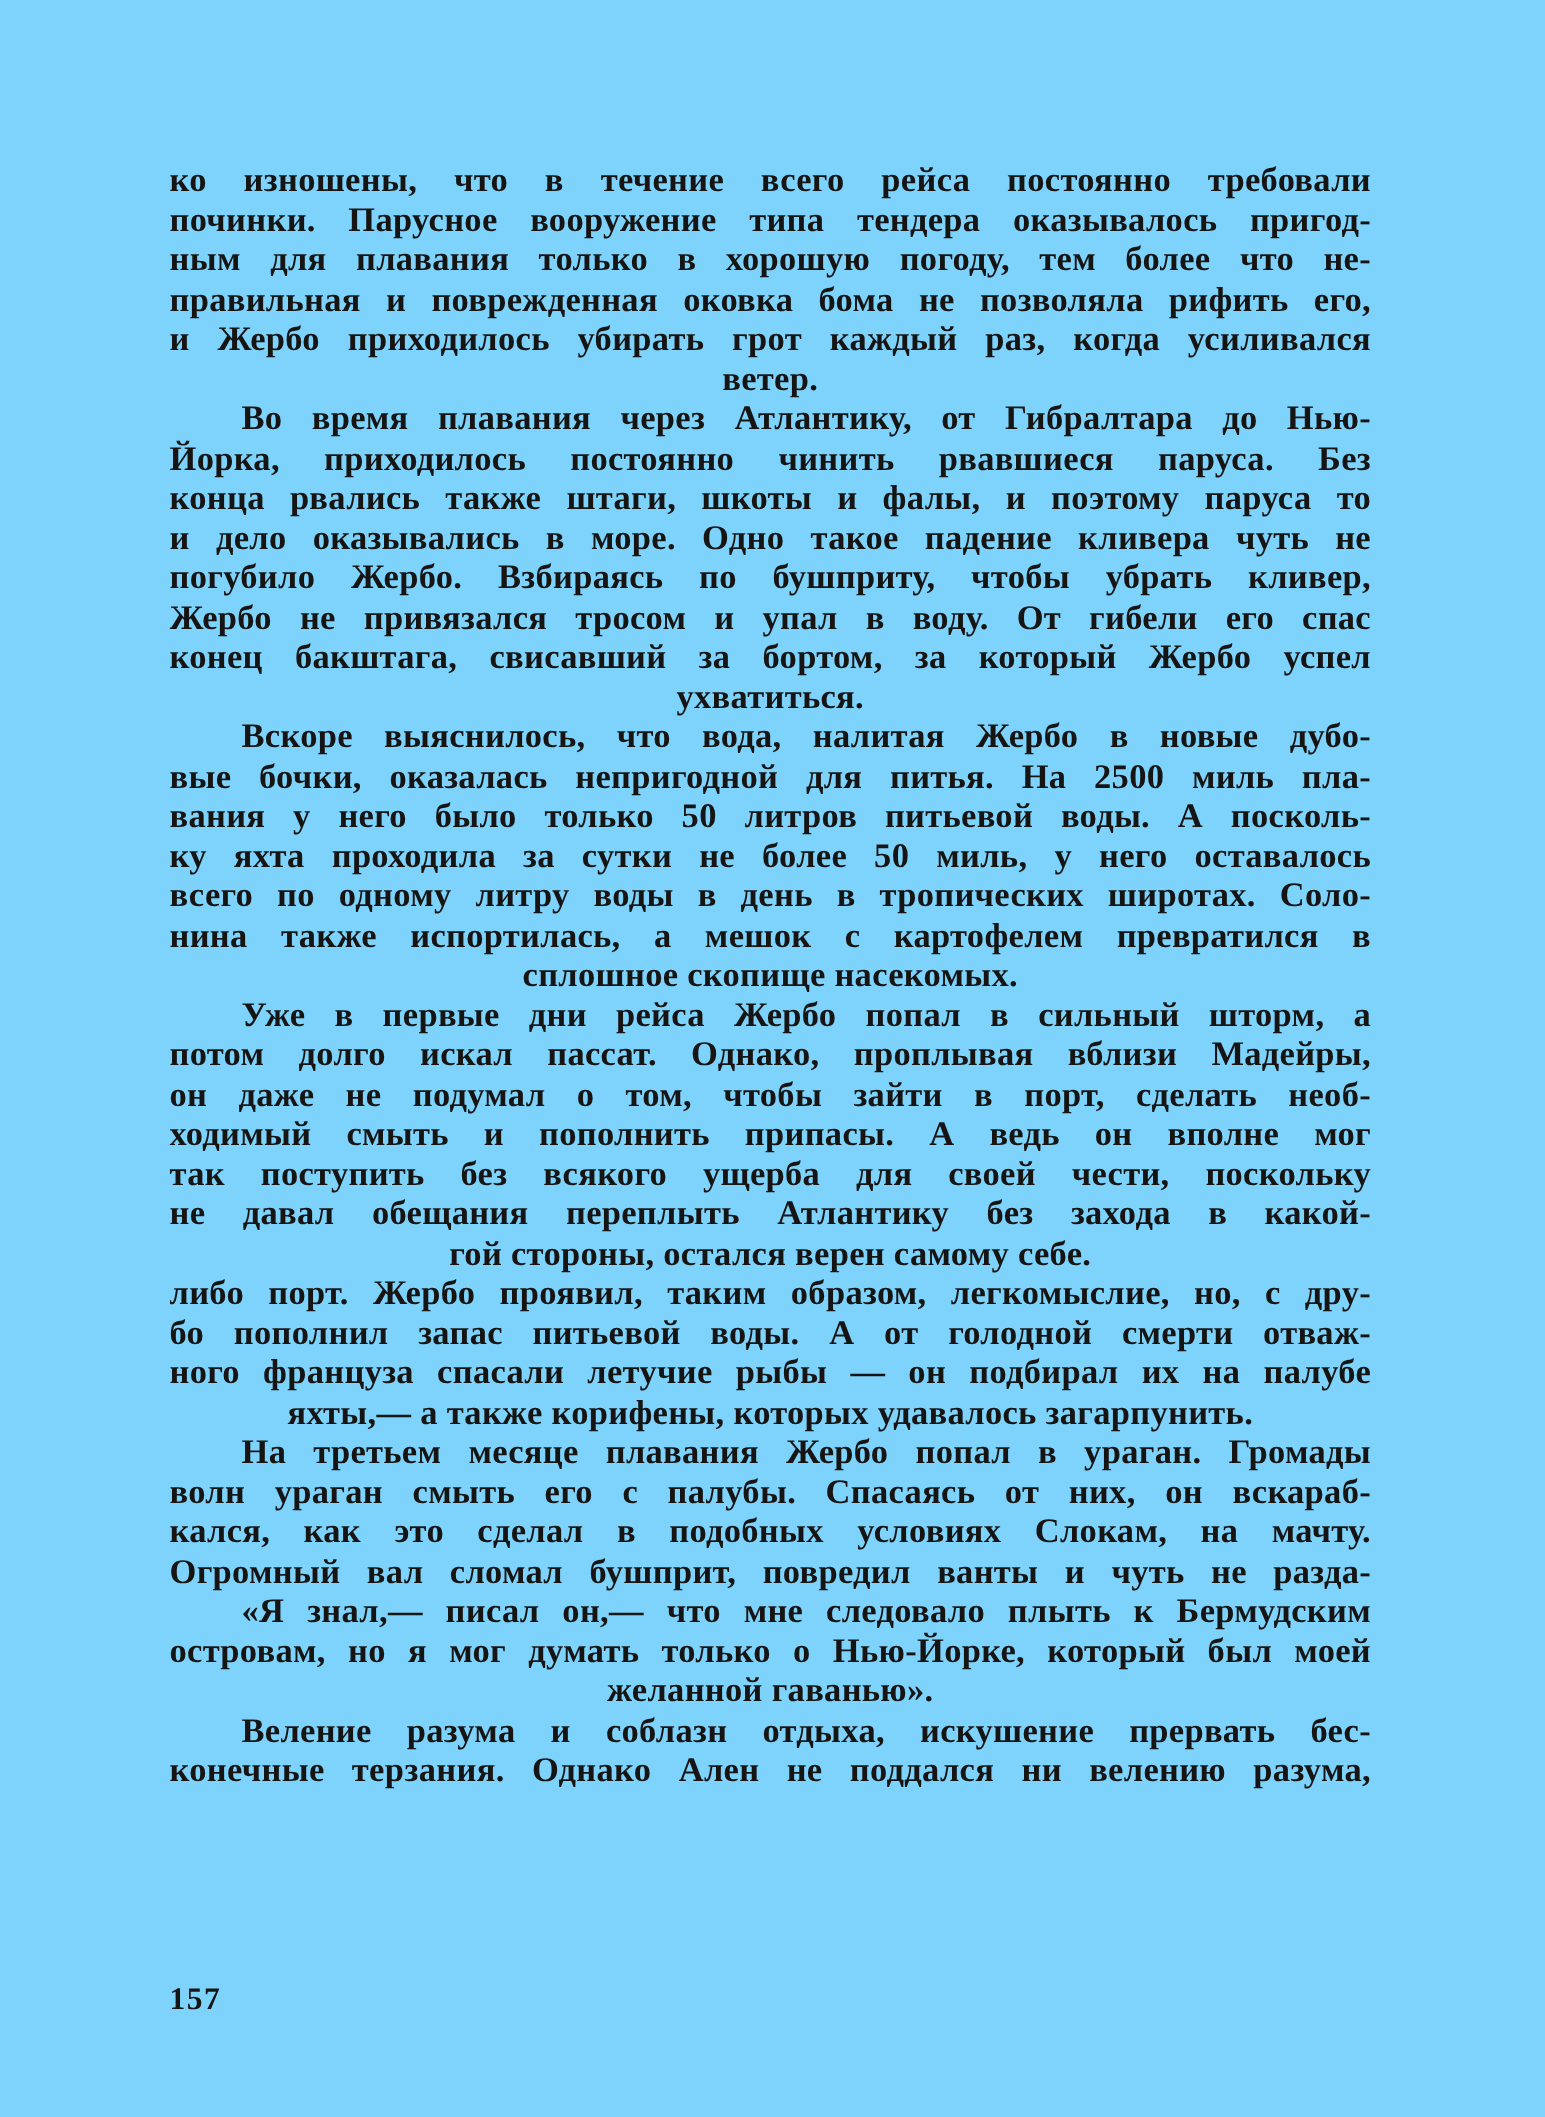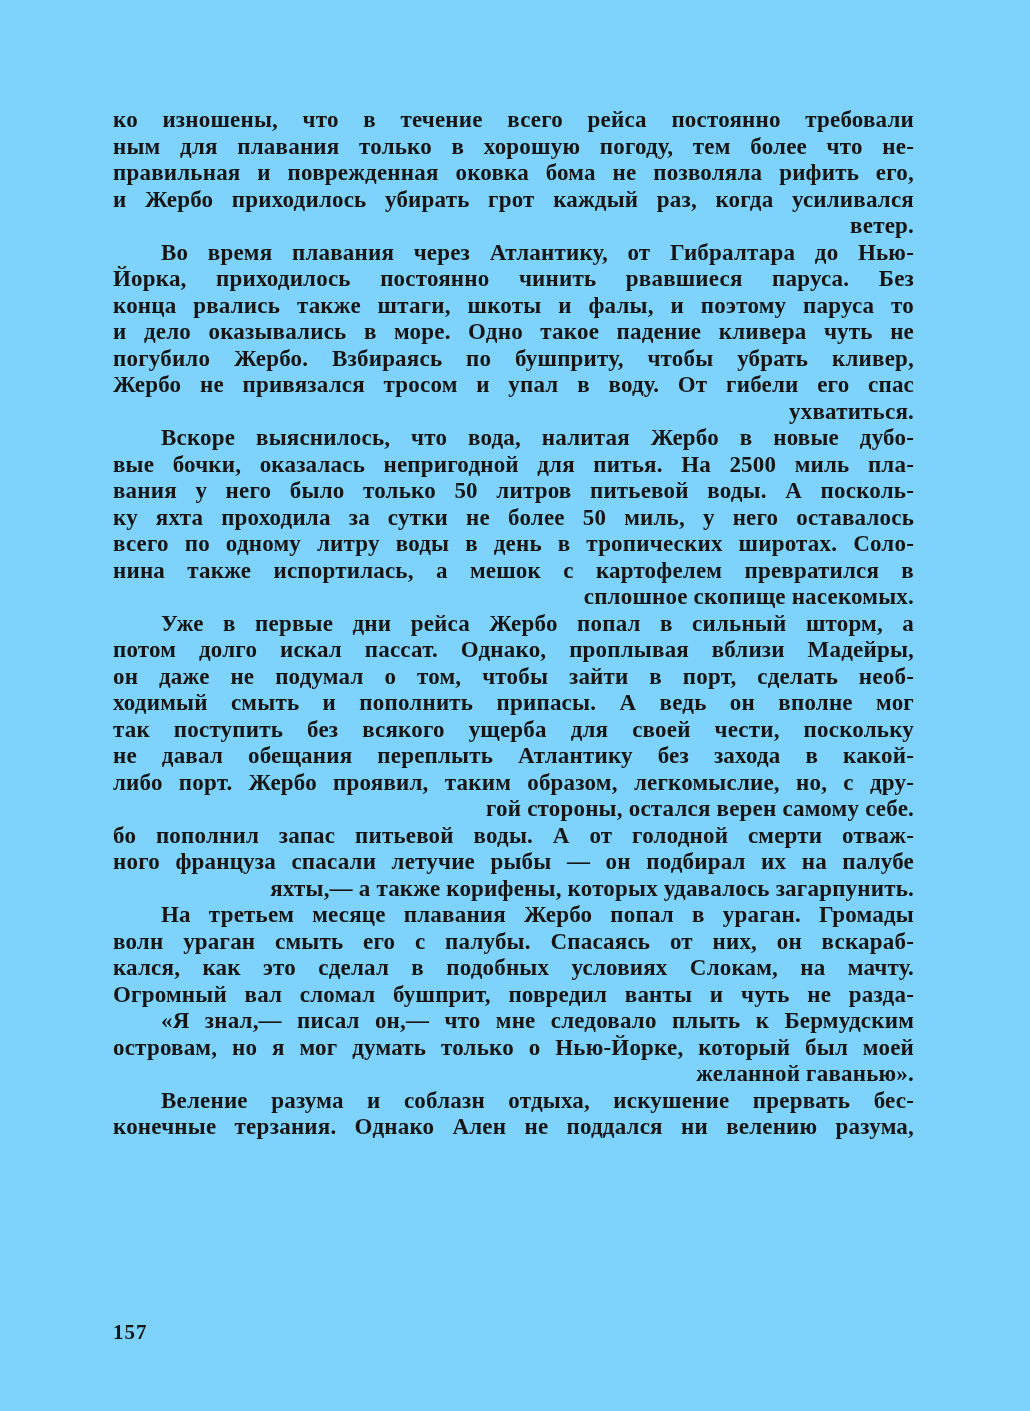--- a/index.html
+++ b/index.html
@@ -21,21 +21,21 @@
     position: absolute;
     left: 113px;
     top: 107px;
     width: 801px;
     font-size: 23px;
     font-weight: bold;
     line-height: 26.5px;
     letter-spacing: 0.2px;
   }
   .line {
-    text-align: right;
+    text-align: center;
     white-space: normal;
     overflow: hidden;
     max-height: 26.5px;
   }
   .line.justify {
     text-align: justify;
     text-align-last: justify;
   }
   .line.indent {
     text-indent: 48px;
@@ -50,46 +50,48 @@
     font-weight: bold;
     letter-spacing: 1px;
   }
 </style>
 </head>
 <body>
 
 <div class="page">
   <main class="text-block" id="text-block">
       <div class="line justify">ко изношены, что в течение всего рейса постоянно требовали</div>
+      <div class="line justify">починки. Парусное вооружение типа тендера оказывалось пригод-</div>
       <div class="line justify">ным для плавания только в хорошую погоду, тем более что не-</div>
       <div class="line justify">правильная и поврежденная оковка бома не позволяла рифить его,</div>
       <div class="line justify">и Жербо приходилось убирать грот каждый раз, когда усиливался</div>
       <div class="line">ветер.</div>
       <div class="line justify indent">Во время плавания через Атлантику, от Гибралтара до Нью-</div>
       <div class="line justify">Йорка, приходилось постоянно чинить рвавшиеся паруса. Без</div>
       <div class="line justify">конца рвались также штаги, шкоты и фалы, и поэтому паруса то</div>
       <div class="line justify">и дело оказывались в море. Одно такое падение кливера чуть не</div>
       <div class="line justify">погубило Жербо. Взбираясь по бушприту, чтобы убрать кливер,</div>
       <div class="line justify">Жербо не привязался тросом и упал в воду. От гибели его спас</div>
+      <div class="line justify">конец бакштага, свисавший за бортом, за который Жербо успел</div>
       <div class="line">ухватиться.</div>
       <div class="line justify indent">Вскоре выяснилось, что вода, налитая Жербо в новые дубо-</div>
       <div class="line justify">вые бочки, оказалась непригодной для питья. На 2500 миль пла-</div>
       <div class="line justify">вания у него было только 50 литров питьевой воды. А посколь-</div>
       <div class="line justify">ку яхта проходила за сутки не более 50 миль, у него оставалось</div>
       <div class="line justify">всего по одному литру воды в день в тропических широтах. Соло-</div>
       <div class="line justify">нина также испортилась, а мешок с картофелем превратился в</div>
       <div class="line">сплошное скопище насекомых.</div>
       <div class="line justify indent">Уже в первые дни рейса Жербо попал в сильный шторм, а</div>
       <div class="line justify">потом долго искал пассат. Однако, проплывая вблизи Мадейры,</div>
       <div class="line justify">он даже не подумал о том, чтобы зайти в порт, сделать необ-</div>
       <div class="line justify">ходимый смыть и пополнить припасы. А ведь он вполне мог</div>
       <div class="line justify">так поступить без всякого ущерба для своей чести, поскольку</div>
       <div class="line justify">не давал обещания переплыть Атлантику без захода в какой-</div>
+      <div class="line">гой стороны, остался верен самому себе.</div>
       <div class="line justify">либо порт. Жербо проявил, таким образом, легкомыслие, но, с дру-</div>
-      <div class="line">гой стороны, остался верен самому себе.</div>
       <div class="line justify">бо пополнил запас питьевой воды. А от голодной смерти отваж-</div>
       <div class="line justify">ного француза спасали летучие рыбы — он подбирал их на палубе</div>
       <div class="line">яхты,— а также корифены, которых удавалось загарпунить.</div>
       <div class="line justify indent">На третьем месяце плавания Жербо попал в ураган. Громады</div>
       <div class="line justify">волн ураган смыть его с палубы. Спасаясь от них, он вскараб-</div>
       <div class="line justify">кался, как это сделал в подобных условиях Слокам, на мачту.</div>
       <div class="line justify">Огромный вал сломал бушприт, повредил ванты и чуть не разда-</div>
       <div class="line justify indent">«Я знал,— писал он,— что мне следовало плыть к Бермудским</div>
       <div class="line justify">островам, но я мог думать только о Нью-Йорке, который был моей</div>
       <div class="line">желанной гаванью».</div>

